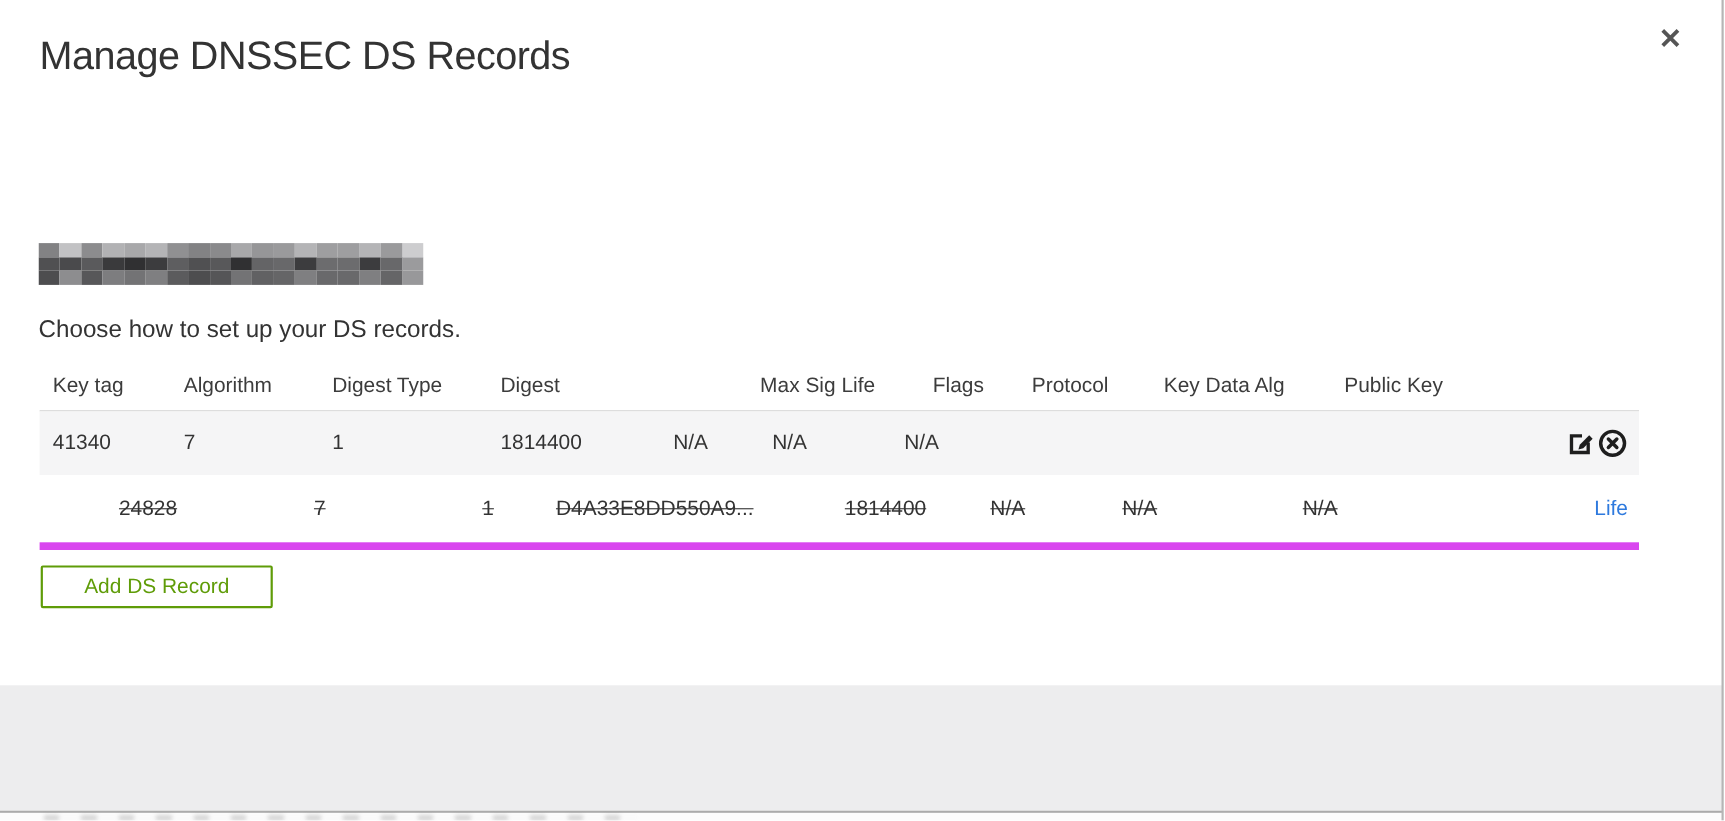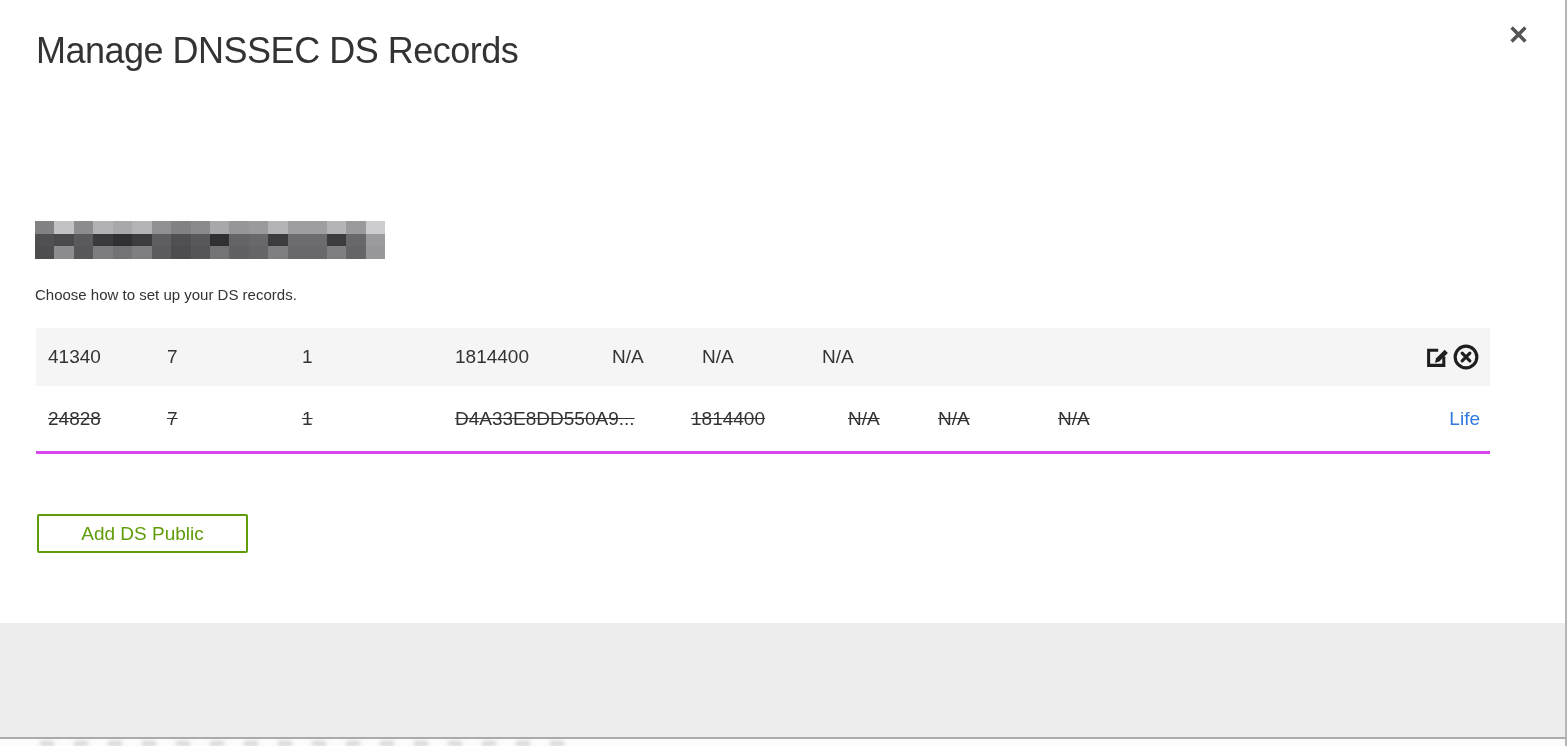--- a/index.html
+++ b/index.html
@@ -42,29 +42,29 @@
 
   .domain-redacted {
     position: absolute; left: 35px; top: 221px; width: 350px; height: 38px;
     display: grid; grid-template-columns: repeat(18, 1fr);
     grid-template-rows: repeat(3, 1fr); overflow: hidden;
   }
   .domain-redacted .px { width: 100%; height: 100%; }
 
   .subtitle {
     position: absolute; left: 35px; top: 286px;
-    font-size: 15px; color: #333;
+    font-size: 22px; color: #333;
   }
 
   
   .table { position: absolute; left: 36px; top: 328px; width: 1454px; }
   .trow { display: flex; align-items: center; width: 100%; }
   .thead { height: 46px; border-bottom: 1px solid #cfcfcf; font-size: 19px; color: #3c3c3c; }
   .r1 { height: 58px; background: #f5f5f6; font-size: 19px; }
-  .r2 { height: 68px; background: #ffffff; border-bottom: 3px solid #d946ef; font-size: 19px; }
+  .r2 { height: 68px; background: #ffffff; border-bottom: 7px solid #d946ef; font-size: 19px; text-align: right; }
   .cell { flex: 0 0 auto; padding-right: 6px; white-space: nowrap; overflow: hidden; }
   .c-keytag   { width: 131px; padding-left: 12px; }
   .c-alg      { width: 135px; }
   .c-dtype    { width: 153px; }
   .c-digest   { width: 236px; }
   .c-maxsig   { width: 157px; }
   .c-flags    { width: 90px; }
   .c-proto    { width: 120px; }
   .c-keydata  { width: 164px; }
   .c-pubkey   { width: 128px; }
@@ -154,20 +154,32 @@
       <span class="px" style="background: rgb(105, 105, 107);"></span>
       <span class="px" style="background: rgb(105, 105, 107);"></span>
       <span class="px" style="background: rgb(127, 127, 129);"></span>
       <span class="px" style="background: rgb(101, 101, 103);"></span>
       <span class="px" style="background: rgb(152, 152, 154);"></span>
     </div>
 
   <div class="subtitle">Choose how to set up your DS records.</div>
 
   <div class="table">
+    <div class="trow thead">
+      <div class="cell c-keytag">Key tag</div>
+      <div class="cell c-alg">Algorithm</div>
+      <div class="cell c-dtype">Digest Type</div>
+      <div class="cell c-digest">Digest</div>
+      <div class="cell c-maxsig">Max Sig Life</div>
+      <div class="cell c-flags">Flags</div>
+      <div class="cell c-proto">Protocol</div>
+      <div class="cell c-keydata">Key Data Alg</div>
+      <div class="cell c-pubkey">Public Key</div>
+      <div class="cell c-actions"></div>
+    </div>
 
     <div class="trow r1">
       <div class="cell c-keytag">41340</div>
       <div class="cell c-alg">7</div>
       <div class="cell c-dtype">1</div>
       <div class="cell c-maxsig">1814400</div>
       <div class="cell c-flags">N/A</div>
       <div class="cell c-proto">N/A</div>
       <div class="cell c-keydata">N/A</div>
       <div class="cell c-pubkey"></div>
@@ -196,21 +208,21 @@
       <div class="cell c-flags strike">N/A</div>
       <div class="cell c-proto strike">N/A</div>
       <div class="cell c-keydata strike">N/A</div>
       <div class="cell c-pubkey strike"></div>
       <div class="cell c-actions">
         <a class="undo-link">Life</a>
       </div>
     </div>
   </div>
 
-  <button class="add-btn">Add DS Public</button>
+  <button class="add-btn">Add DS Record</button>
 
   <div class="footer">
     
     
     
   </div>
 
   <div class="bottom-border"></div>
   <div class="below-modal"></div>
   <div class="below-smudge"></div>

